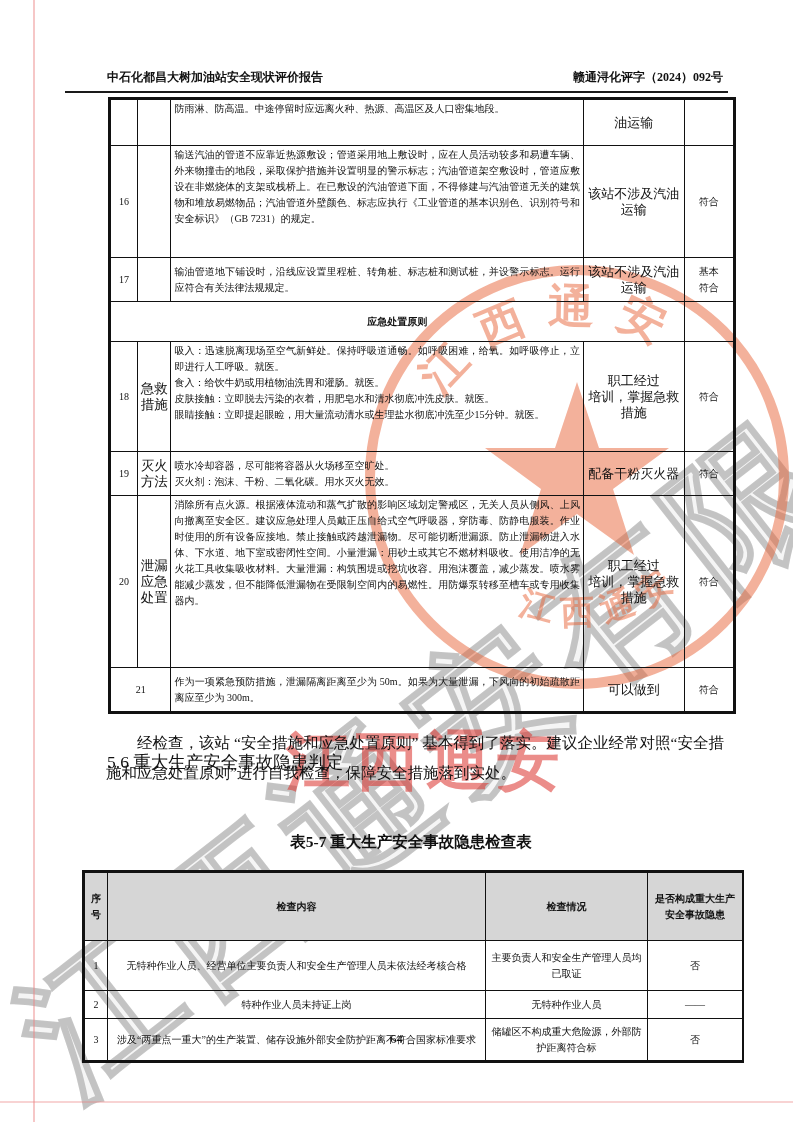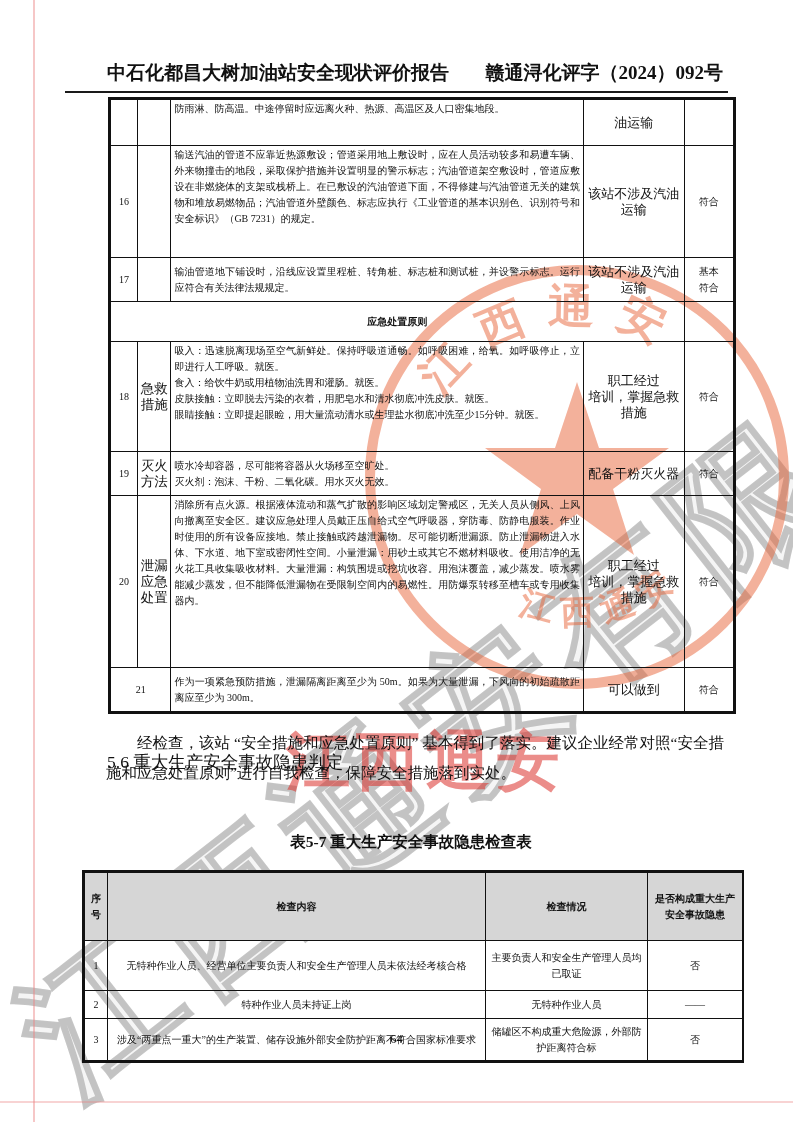--- a/index.html
+++ b/index.html
@@ -1,21 +1,21 @@
 <!DOCTYPE html>
 <html><head>
 <meta charset="utf-8">
 <style>
   html,body{margin:0;padding:0;background:#ffffff;}
   .page{position:relative;width:793px;height:1122px;background:#ffffff;overflow:hidden;
         font-family:"Liberation Serif",serif;color:#111;}
   
   .doc-header{position:absolute;left:107px;right:70px;top:58px;height:28px;
               display:flex;justify-content:space-between;align-items:flex-end;
-              font-size:19px;font-weight:bold;}
+              font-size:12px;font-weight:bold;}
   .header-rule{position:absolute;left:65px;right:65px;top:91px;height:2px;background:#1a1a1a;}
   
   .gray-wm{position:absolute;left:-20px;top:980px;transform:rotate(-38deg);transform-origin:0 0;
            font-family:"Liberation Sans",sans-serif;font-weight:bold;font-size:150px;
            letter-spacing:14px;white-space:nowrap;color:rgba(200,200,200,0.18);
            -webkit-text-stroke:2px rgba(178,178,178,0.75);pointer-events:none;z-index:1;}
   .seal{position:absolute;left:352px;top:252px;width:450px;height:450px;opacity:0.5;
         pointer-events:none;z-index:2;}
   .red-wm{position:absolute;left:286px;top:718px;font-weight:bold;font-size:64px;
           letter-spacing:6px;color:rgba(218,48,42,0.55);z-index:2;pointer-events:none;

